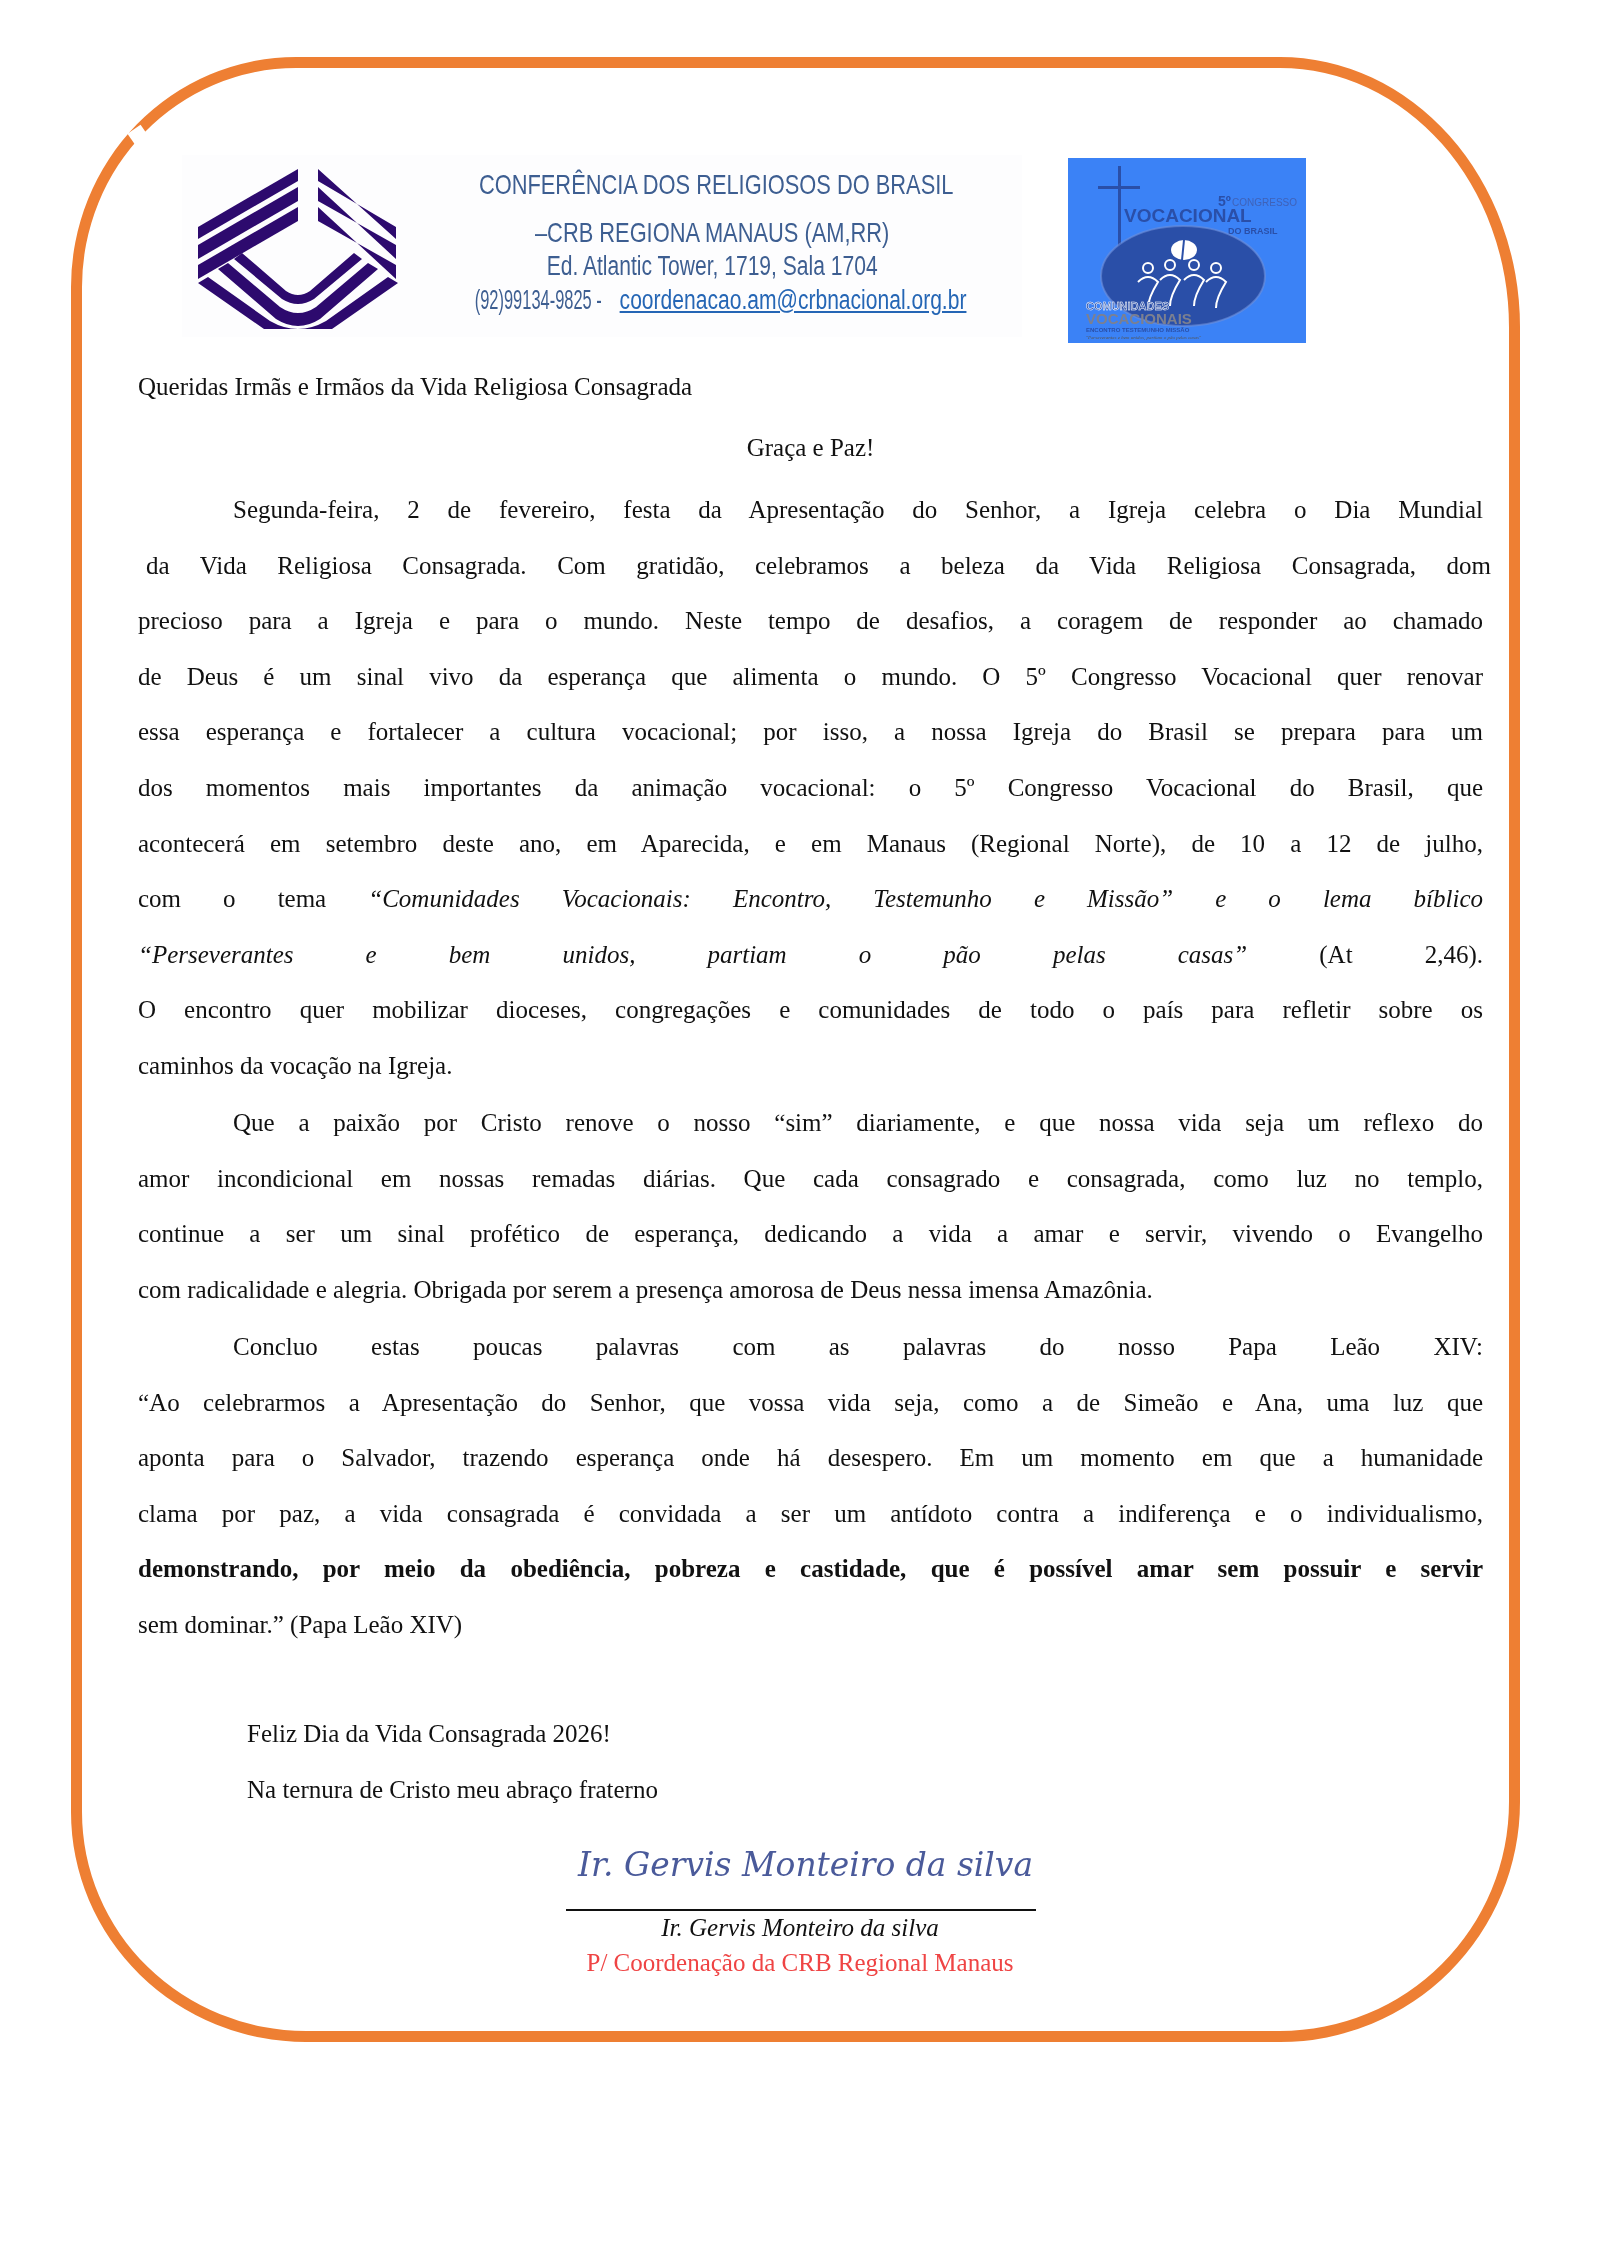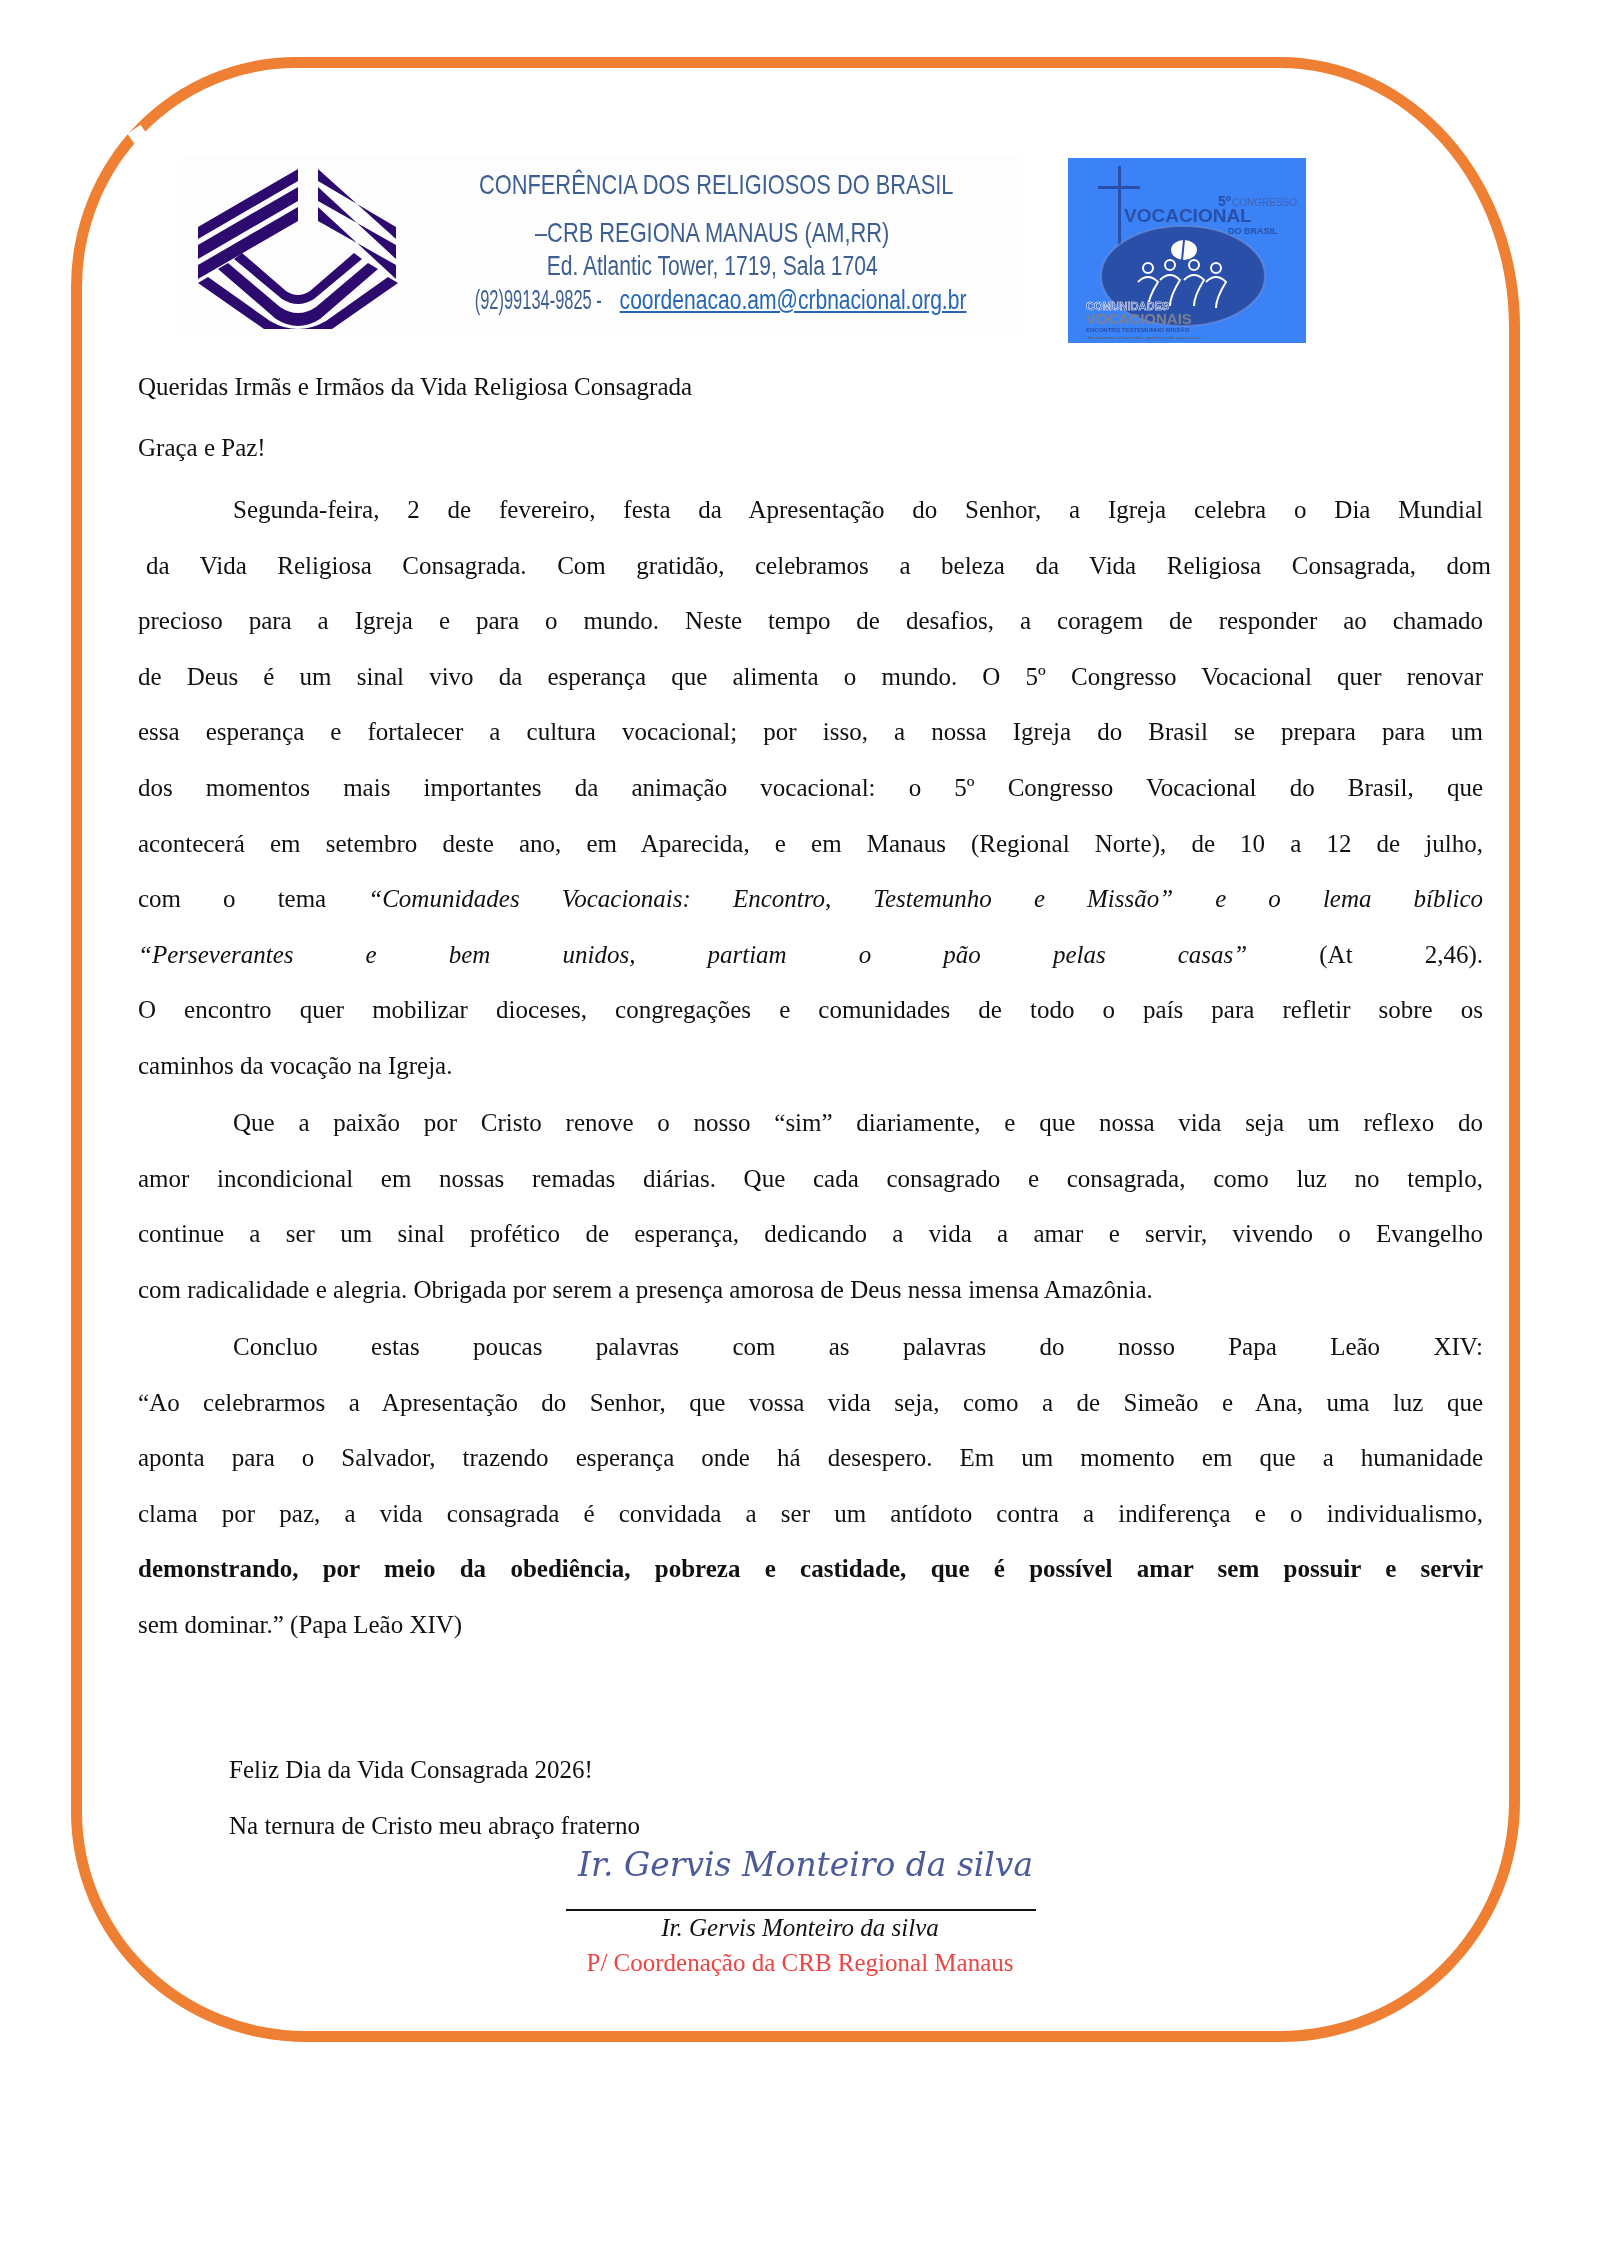--- a/index.html
+++ b/index.html
@@ -21,21 +21,21 @@
   .hdr-l3 { top: 86px; font-size: 27px; }
   .hdr-l4 { top: 120px; font-size: 27px; left: -30px; width: 660px; }
   .hdr-l4 a { color: #2566b5; text-decoration: underline; }
   .voc-logo { position: absolute; left: 1068px; top: 158px; width: 238px; height: 185px; background: #3b82f6; }
   
   .body-text { position: absolute; left: 138px; width: 1345px; font-family: "Liberation Serif", serif; font-size: 25px; color: #111; }
   .line { position: absolute; left: 0; width: 1345px; height: 34px; line-height: 34px; white-space: nowrap; text-align: left; }
   .line.just { text-align: justify; text-align-last: justify; white-space: normal; }
   .line.indent { padding-left: 95px; box-sizing: border-box; }
   .line em { font-style: italic; }
-  .closing { position: absolute; left: 229px; font-family: "Liberation Serif", serif; font-size: 25px; color: #111; white-space: nowrap; margin-top: 36px; }
+  .closing { position: absolute; left: 247px; font-family: "Liberation Serif", serif; font-size: 25px; color: #111; white-space: nowrap; }
   .sig-img { position: absolute; left: 570px; top: 1828px; width: 470px; height: 70px; }
   .sig-line { position: absolute; left: 566px; top: 1909px; width: 470px; height: 2px; background: #111; }
   .sig-name { position: absolute; left: 500px; top: 1911px; width: 600px; text-align: center; font-family: "Liberation Serif", serif; font-style: italic; font-size: 25px; color: #111; line-height: 34px; }
   .sig-role { position: absolute; left: 480px; top: 1946px; width: 640px; text-align: center; font-family: "Liberation Serif", serif; font-size: 25px; color: #ef4444; line-height: 34px; }
 </style>
 </head>
 <body>
 
 <div class="frame"></div>
 <div class="notch"></div>
@@ -92,21 +92,21 @@
     </g>
     <text x="18" y="152" font-family="Liberation Sans, sans-serif" font-size="11" font-weight="bold" fill="#2a4fa8" stroke="#ffffff" stroke-width="0.5">COMUNIDADES</text>
     <text x="18" y="166" font-family="Liberation Sans, sans-serif" font-size="15" font-weight="bold" fill="#7c8090">VOCACIONAIS</text>
     <text x="18" y="174" font-family="Liberation Sans, sans-serif" font-size="6" font-weight="bold" fill="#2a4fa8">ENCONTRO TESTEMUNHO MISSÃO</text>
     <text x="18" y="181" font-family="Liberation Serif, serif" font-size="5" font-style="italic" fill="#555">"Perseverantes e bem unidos, partiam o pão pelas casas"</text>
   </svg>
 </div>
 
 <div class="body-text" id="body-text" style="top: 370px;">
   <div class="line" id="salutation" style="top: 0px;">Queridas Irmãs e Irmãos da Vida Religiosa Consagrada</div>
-  <div class="line" id="greeting" style="top: 61px;">Graça e Paz!</div>
+  <div class="line" id="greeting" style="top: 61px; text-align: center;">Graça e Paz!</div>
 <div class="line just indent" style="top: 123px;"><span>Segunda-feira, 2 de fevereiro, festa da Apresentação do Senhor, a Igreja celebra o Dia Mundial</span></div>
     <div class="line just" style="top: 178.6px; margin-left: 8px;"><span>da Vida Religiosa Consagrada. Com gratidão, celebramos a beleza da Vida Religiosa Consagrada, dom</span></div>
     <div class="line just" style="top: 234.2px;"><span>precioso para a Igreja e para o mundo. Neste tempo de desafios, a coragem de responder ao chamado</span></div>
     <div class="line just" style="top: 289.8px;"><span>de Deus é um sinal vivo da esperança que alimenta o mundo. O 5º Congresso Vocacional quer renovar</span></div>
     <div class="line just" style="top: 345.4px;"><span>essa esperança e fortalecer a cultura vocacional; por isso, a nossa Igreja do Brasil se prepara para um</span></div>
     <div class="line just" style="top: 401px;"><span>dos momentos mais importantes da animação vocacional: o 5º Congresso Vocacional do Brasil, que</span></div>
     <div class="line just" style="top: 456.6px;"><span>acontecerá em setembro deste ano, em Aparecida, e em Manaus (Regional Norte), de 10 a 12 de julho,</span></div>
     <div class="line just" style="top: 512.2px;"><span>com o tema </span><em>“Comunidades Vocacionais: Encontro, Testemunho e Missão” e o lema bíblico</em></div>
     <div class="line just" style="top: 567.8px;"><em>“Perseverantes e bem unidos, partiam o pão pelas casas”</em><span> (At 2,46).</span></div>
     <div class="line just" style="top: 623.4px;"><span>O encontro quer mobilizar dioceses, congregações e comunidades de todo o país para refletir sobre os</span></div>

